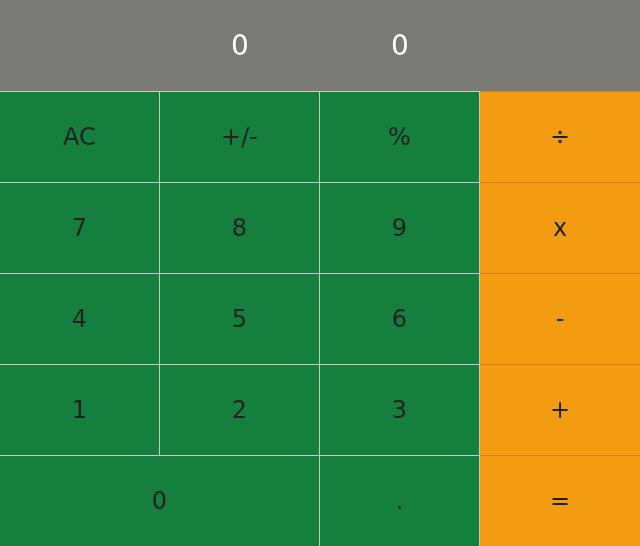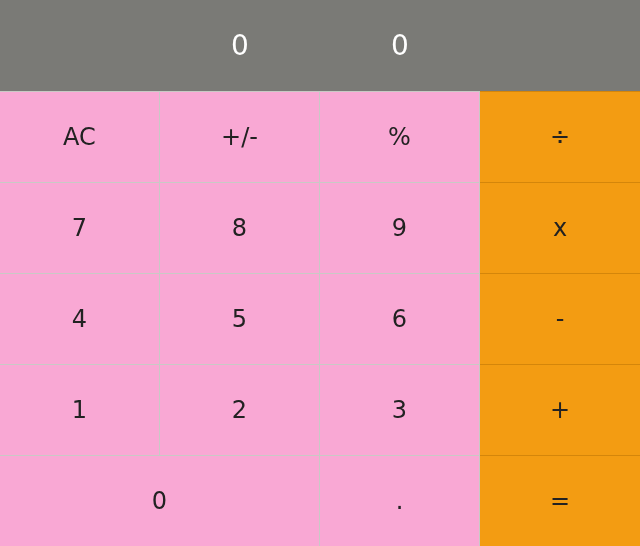--- a/index.html
+++ b/index.html
@@ -28,21 +28,21 @@
       grid-template-columns: repeat(4, 1fr);
       grid-auto-rows: 1fr;
       background: #dcdcd8;
     }
     .btn {
       display: flex;
       align-items: center;
       justify-content: center;
       font-size: 24px;
       color: #222;
-      background: #f9a8d4;
+      background: #15803d;
       border-top: 1px solid #c9c9c5;
       border-right: 1px solid #c9c9c5;
       cursor: pointer;
       user-select: none;
     }
     .btn.op {
       background: #f39c12;
       color: #222;
       border-top: 1px solid #d4860a;
       border-right: none;

